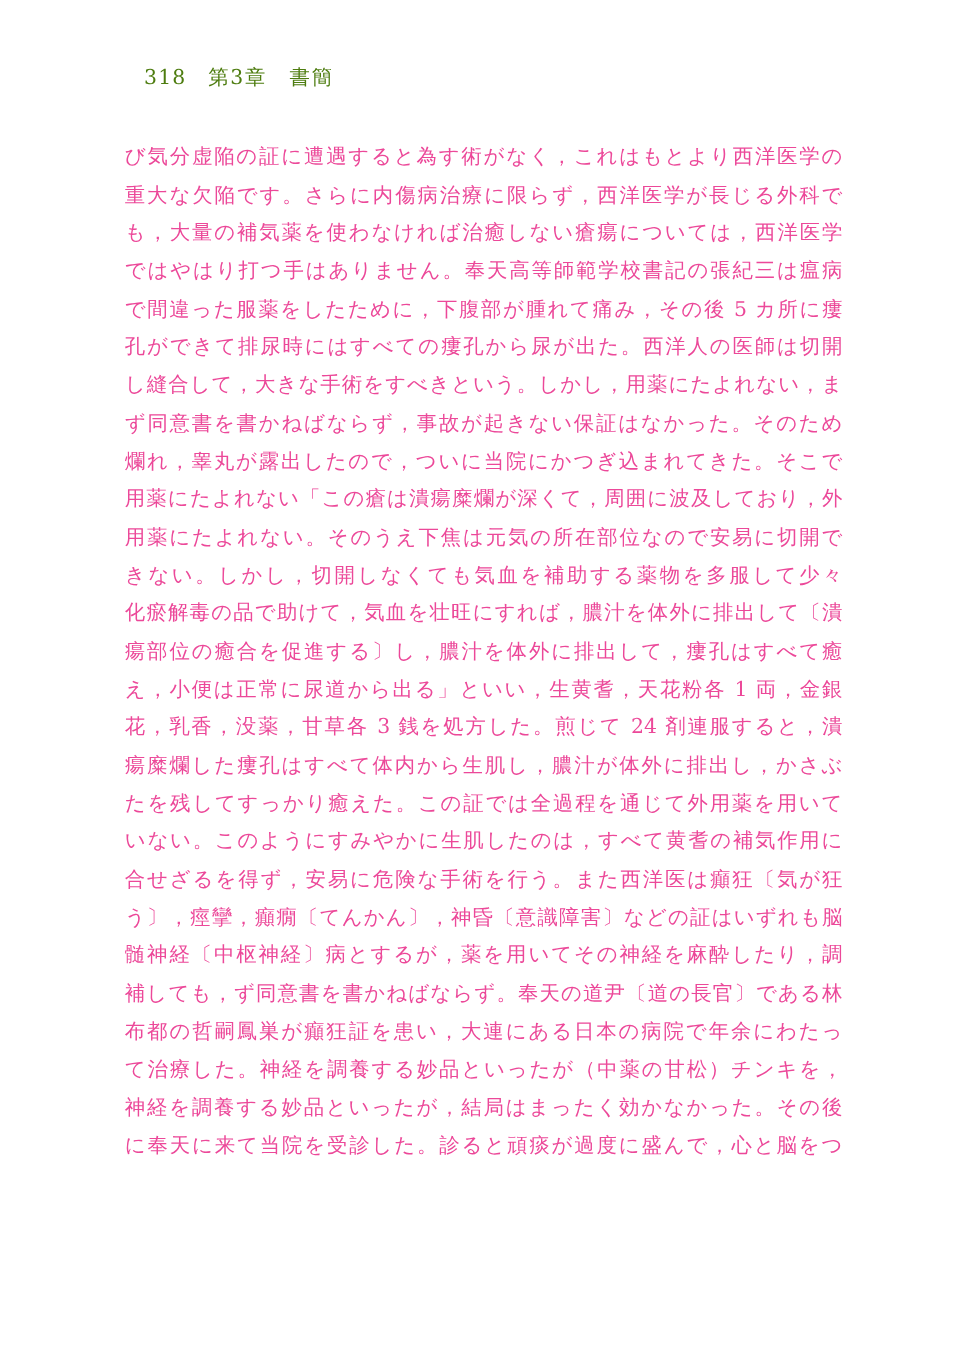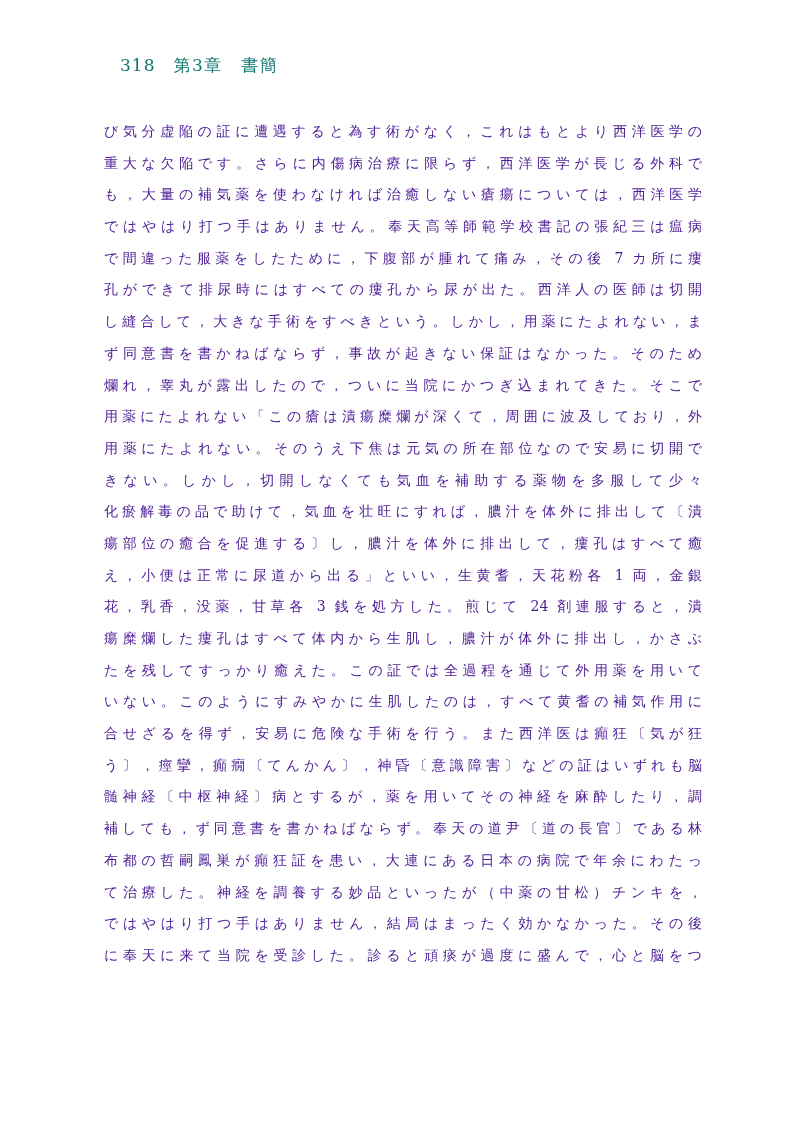--- a/index.html
+++ b/index.html
@@ -15,78 +15,78 @@
     color: #1c1c1c;
     font-family: "DejaVu Serif", "Liberation Serif", serif;
     overflow: hidden;
   }
   .page-header {
     position: absolute;
     left: 120px;
     top: 54px;
     font-size: 17px;
     line-height: 22px;
-    color: #0f766e;
+    color: #4d7c0f;
     letter-spacing: 1px;
     white-space: nowrap;
   }
   .page-number {
     margin-right: 18px;
   }
   .chapter-title {
     letter-spacing: 1.5px;
   }
   .body-text {
     position: absolute;
     left: 104px;
     top: 116px;
     width: 598px;
   }
   .body-line {
-    font-size: 14px;
+    font-size: 17px;
     height: 31.7px;
     line-height: 31.7px;
-    color: #4c1d95;
+    color: #ec4899;
     text-align: justify;
     text-align-last: justify;
     text-justify: inter-character;
     white-space: nowrap;
   }
 </style>
 </head>
 <body>
 
 <div class="page">
   <header class="page-header">
     <span class="page-number">318</span><span class="chapter-title">第3章　書簡</span>
   </header>
 
   <main class="body-text">
 
   <div class="body-line">び気分虚陥の証に遭遇すると為す術がなく，これはもとより西洋医学の</div>
       <div class="body-line">重大な欠陥です。さらに内傷病治療に限らず，西洋医学が長じる外科で</div>
       <div class="body-line">も，大量の補気薬を使わなければ治癒しない瘡瘍については，西洋医学</div>
       <div class="body-line">ではやはり打つ手はありません。奉天高等師範学校書記の張紀三は瘟病</div>
-      <div class="body-line">で間違った服薬をしたために，下腹部が腫れて痛み，その後 7 カ所に瘻</div>
+      <div class="body-line">で間違った服薬をしたために，下腹部が腫れて痛み，その後 5 カ所に瘻</div>
       <div class="body-line">孔ができて排尿時にはすべての瘻孔から尿が出た。西洋人の医師は切開</div>
       <div class="body-line">し縫合して，大きな手術をすべきという。しかし，用薬にたよれない，ま</div>
       <div class="body-line">ず同意書を書かねばならず，事故が起きない保証はなかった。そのため</div>
       <div class="body-line">爛れ，睾丸が露出したので，ついに当院にかつぎ込まれてきた。そこで</div>
       <div class="body-line">用薬にたよれない「この瘡は潰瘍糜爛が深くて，周囲に波及しており，外</div>
       <div class="body-line">用薬にたよれない。そのうえ下焦は元気の所在部位なので安易に切開で</div>
       <div class="body-line">きない。しかし，切開しなくても気血を補助する薬物を多服して少々</div>
       <div class="body-line">化瘀解毒の品で助けて，気血を壮旺にすれば，膿汁を体外に排出して〔潰</div>
       <div class="body-line">瘍部位の癒合を促進する〕し，膿汁を体外に排出して，瘻孔はすべて癒</div>
       <div class="body-line">え，小便は正常に尿道から出る」といい，生黄耆，天花粉各 1 両，金銀</div>
       <div class="body-line">花，乳香，没薬，甘草各 3 銭を処方した。煎じて 24 剤連服すると，潰</div>
       <div class="body-line">瘍糜爛した瘻孔はすべて体内から生肌し，膿汁が体外に排出し，かさぶ</div>
       <div class="body-line">たを残してすっかり癒えた。この証では全過程を通じて外用薬を用いて</div>
       <div class="body-line">いない。このようにすみやかに生肌したのは，すべて黄耆の補気作用に</div>
       <div class="body-line">合せざるを得ず，安易に危険な手術を行う。また西洋医は癲狂〔気が狂</div>
       <div class="body-line">う〕，痙攣，癲癇〔てんかん〕，神昏〔意識障害〕などの証はいずれも脳</div>
       <div class="body-line">髄神経〔中枢神経〕病とするが，薬を用いてその神経を麻酔したり，調</div>
       <div class="body-line">補しても，ず同意書を書かねばならず。奉天の道尹〔道の長官〕である林</div>
       <div class="body-line">布都の哲嗣鳳巣が癲狂証を患い，大連にある日本の病院で年余にわたっ</div>
       <div class="body-line">て治療した。神経を調養する妙品といったが（中薬の甘松）チンキを，</div>
-      <div class="body-line">ではやはり打つ手はありません，結局はまったく効かなかった。その後</div>
+      <div class="body-line">神経を調養する妙品といったが，結局はまったく効かなかった。その後</div>
       <div class="body-line">に奉天に来て当院を受診した。診ると頑痰が過度に盛んで，心と脳をつ</div>
     </main>
 </div>
 
 </body></html>

